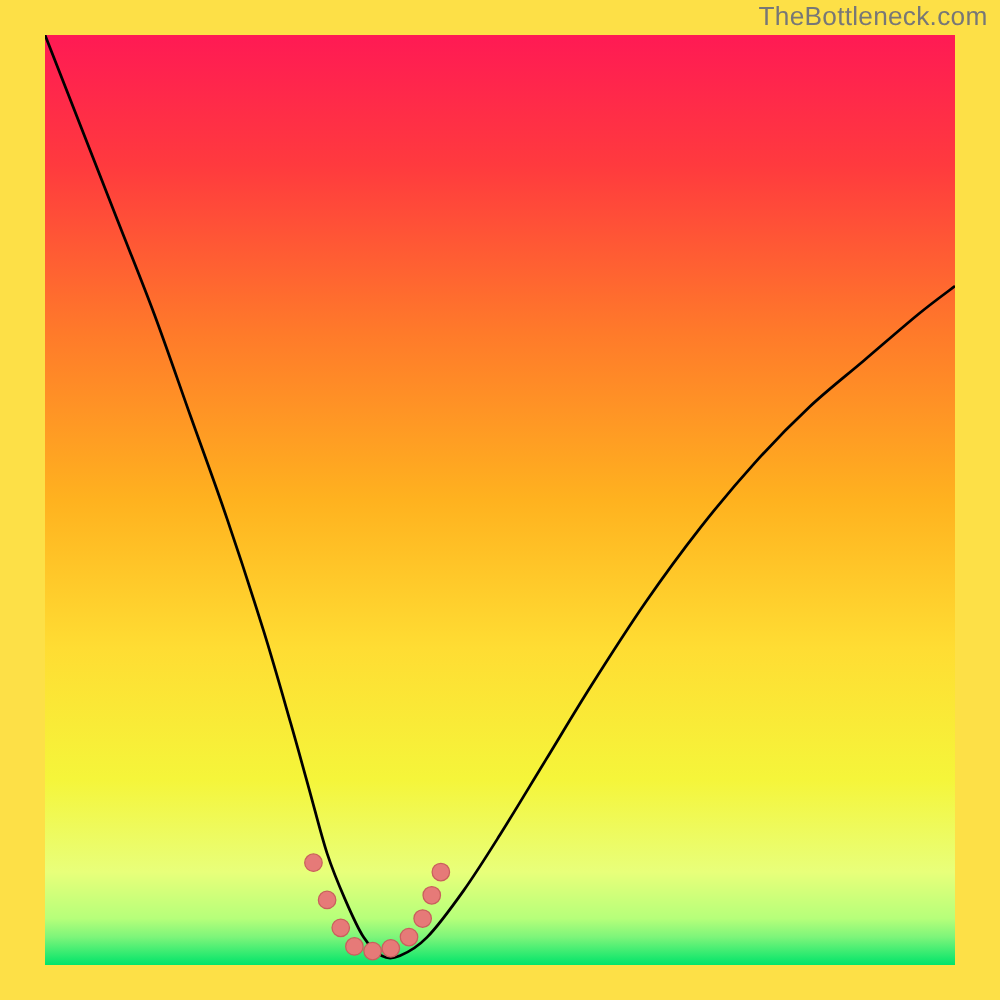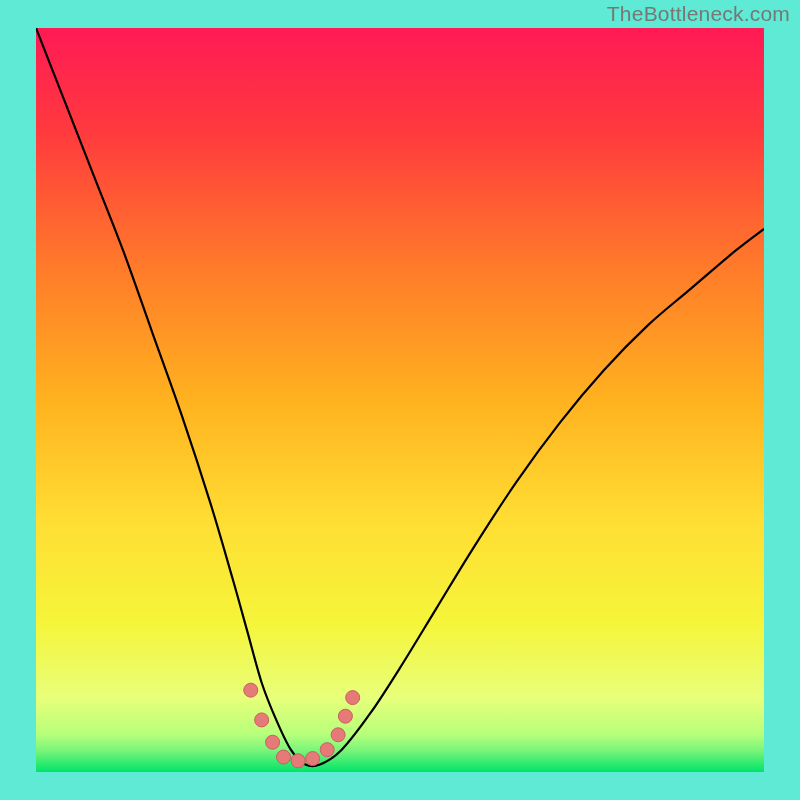--- a/index.html
+++ b/index.html
@@ -9,21 +9,21 @@
     height: 800px;
     background: #000;
     font-family: Arial, Helvetica, sans-serif;
     overflow: hidden;
   }
   .frame {
     position: absolute;
     left: 0; top: 0;
     width: 800px;
     height: 800px;
-    background: #5eead4;
+    background: #fde047;
   }
   .watermark {
     position: absolute;
     top: 2px;
     right: 10px;
     color: #777;
     font-size: 21px;
     font-weight: 500;
     letter-spacing: 0.2px;
     z-index: 10;

